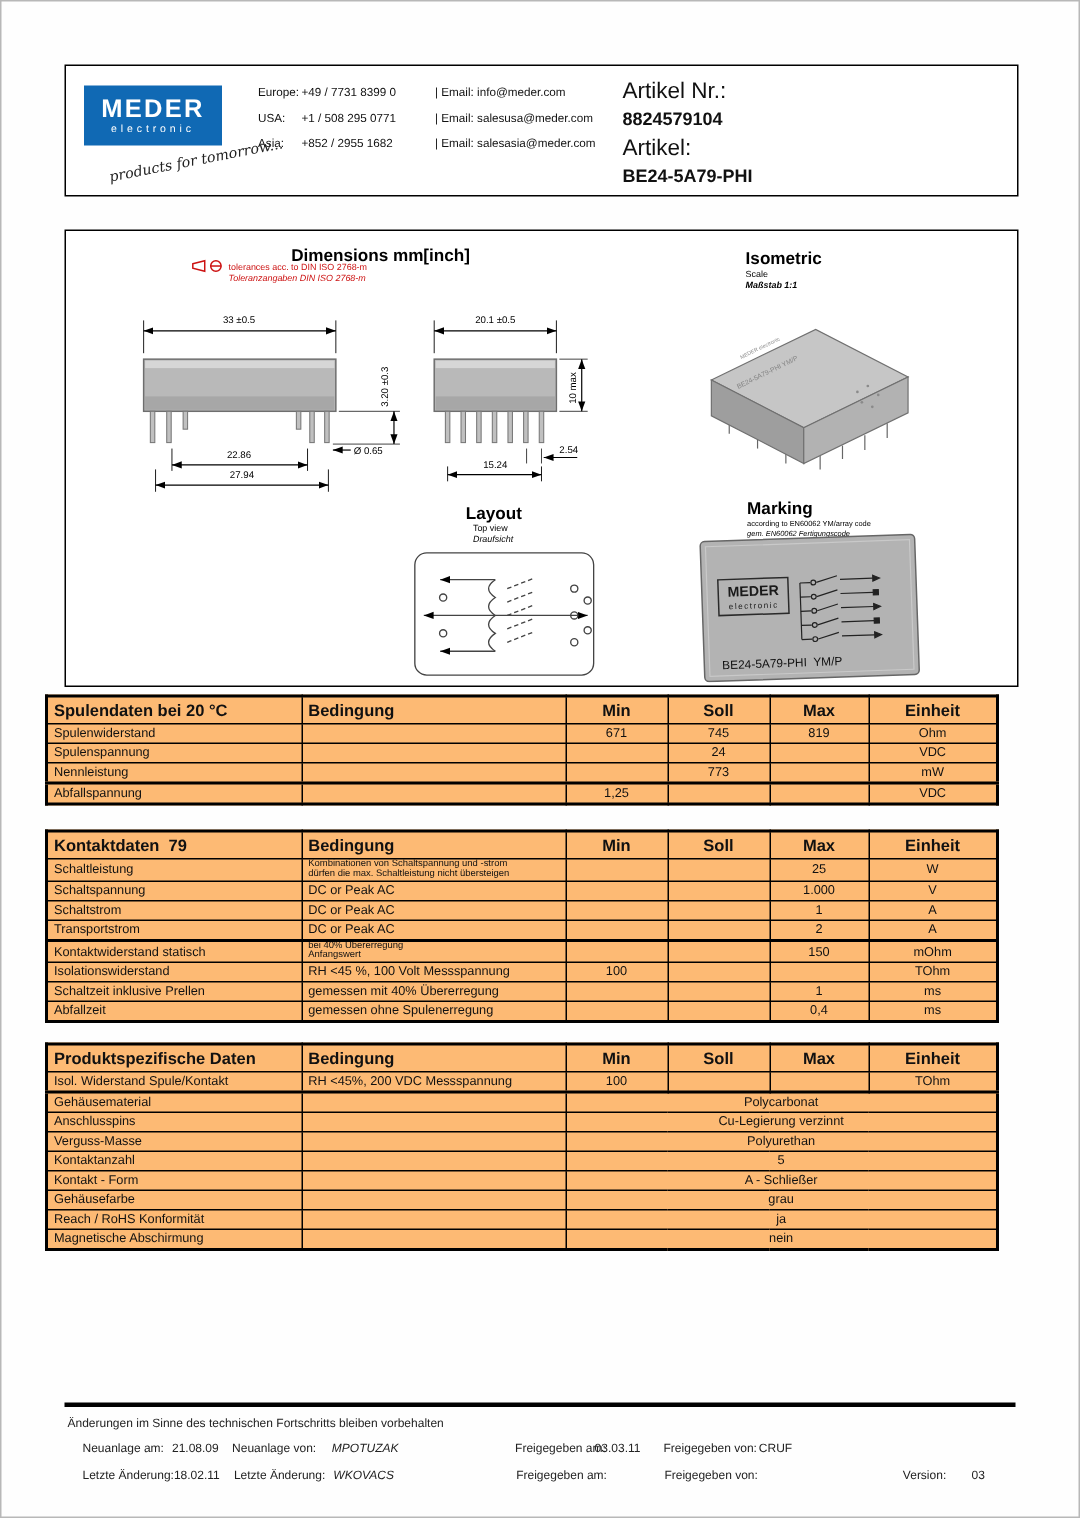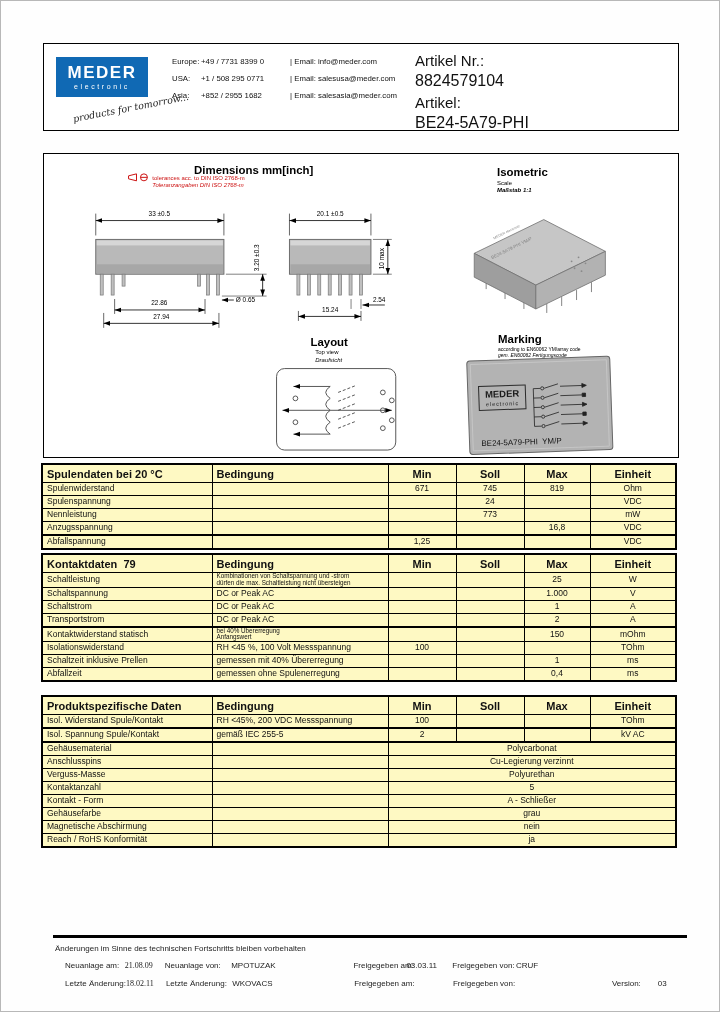--- a/index.html
+++ b/index.html
@@ -12,42 +12,42 @@
   .logo .l1{color:#fff;font-weight:bold;font-size:17px;letter-spacing:1.5px;line-height:17px;}
   .logo .l2{color:#fff;font-size:7px;letter-spacing:2.6px;line-height:9px;margin-top:1px;}
   .tagline{position:absolute;left:28px;top:58px;transform:rotate(-11deg);
            font-family:"DejaVu Serif",serif;font-style:italic;font-size:9.5px;color:#222;white-space:nowrap;}
   .contacts{position:absolute;left:128px;top:9px;font-size:7.8px;}
   .contact-row{display:flex;height:17px;align-items:center;white-space:nowrap;}
   .contact-row .region{width:29px;}
   .contact-row .phone{width:89px;}
   .artikel{position:absolute;left:371px;top:8px;}
   .artikel .lab{font-size:15px;}
-  .artikel .val{font-size:16px;font-weight:normal;margin:3px 0 4px 0;}
+  .artikel .val{font-size:12px;font-weight:bold;margin:3px 0 4px 0;}
   
   .drawing-box{position:absolute;left:42px;top:152px;width:634px;height:303px;border:1px solid #000;background:#fff;}
   svg text{font-family:"Liberation Sans",sans-serif;}
   
-  table.spec{position:absolute;left:40px;width:634px;border-collapse:collapse;table-layout:fixed;background:#fef9c3;}
+  table.spec{position:absolute;left:29px;width:634px;border-collapse:collapse;table-layout:fixed;background:#fdba74;}
   table.spec{border:2px solid #000;}
   table.spec th,table.spec td{border:1px solid #000;overflow:hidden;}
   table.spec th{font-size:11px;font-weight:bold;height:17px;padding:0 4px;text-align:left;white-space:pre;}
   table.spec th.ctr{text-align:center;}
   table.spec td{font-size:8.5px;height:12px;padding:0 4px;line-height:1.15;white-space:nowrap;}
   table.spec td.ctr{text-align:center;}
   table.spec td.cond.two{font-size:6.3px;line-height:1.08;white-space:pre-line;}
   table.spec tr.thick-top td{border-top:2.5px solid #000;}
   
-  .footer{position:absolute;left:52px;top:934px;width:634px;}
+  .footer{position:absolute;left:42px;top:934px;width:634px;}
   .footer-rule{height:3px;background:#000;}
   .change-note{font-size:8px;margin:6px 0 8px 2px;color:#222;}
   .frow{display:flex;font-size:8px;margin:0 0 9px 12px;color:#222;}
   .frow span{display:inline-block;white-space:pre;}
-  .frow .c0{width:61px;}  .frow .c1{width:41px;font-family:Liberation Serif, serif;}
-  .frow .c2{width:68px;}  .frow .c3{width:125px;}
+  .frow .c0{width:61px;}  .frow .c1{width:41px;}
+  .frow .c2{width:68px;}  .frow .c3{width:125px;font-style:italic;}
   .frow .c4{width:53px;}  .frow .c5{width:47px;}
   .frow .c6{width:65px;}  .frow .c7{width:98px;}
   .frow .c8{width:47px;}  .frow .c9{width:30px;}
 </style>
 </head>
 <body>
 
 <div class="page">
 
   <div class="header-box">
@@ -302,28 +302,20 @@
           <td class="ctr">VDC</td>
         </tr>
         <tr>
           <td class="lbl">Nennleistung</td>
           <td class="cond"></td>
           <td class="ctr"></td>
           <td class="ctr">773</td>
           <td class="ctr"></td>
           <td class="ctr">mW</td>
         </tr>
-        <tr>
-          <td class="lbl">Anzugsspannung</td>
-          <td class="cond"></td>
-          <td class="ctr"></td>
-          <td class="ctr"></td>
-          <td class="ctr">16,8</td>
-          <td class="ctr">VDC</td>
-        </tr>
         <tr class="thick-top">
           <td class="lbl">Abfallspannung</td>
           <td class="cond"></td>
           <td class="ctr">1,25</td>
           <td class="ctr"></td>
           <td class="ctr"></td>
           <td class="ctr">VDC</td>
         </tr>
       </tbody>
   </table>
@@ -439,28 +431,20 @@
     <tbody>
         <tr>
           <td class="lbl">Isol. Widerstand Spule/Kontakt</td>
           <td class="cond">RH &lt;45%, 200 VDC Messspannung</td>
           <td class="ctr">100</td>
           <td class="ctr"></td>
           <td class="ctr"></td>
           <td class="ctr">TOhm</td>
         </tr>
         <tr class="thick-top">
-          <td class="lbl">Isol. Spannung Spule/Kontakt</td>
-          <td class="cond">gemäß  IEC 255-5</td>
-          <td class="ctr">2</td>
-          <td class="ctr"></td>
-          <td class="ctr"></td>
-          <td class="ctr">kV AC</td>
-        </tr>
-        <tr class="thick-top">
           <td class="lbl">Gehäusematerial</td>
           <td class="cond"></td>
           <td class="ctr" colspan="4">Polycarbonat</td>
         </tr>
         <tr>
           <td class="lbl">Anschlusspins</td>
           <td class="cond"></td>
           <td class="ctr" colspan="4">Cu-Legierung verzinnt</td>
         </tr>
         <tr>
@@ -477,28 +461,28 @@
           <td class="lbl">Kontakt - Form</td>
           <td class="cond"></td>
           <td class="ctr" colspan="4">A - Schließer</td>
         </tr>
         <tr>
           <td class="lbl">Gehäusefarbe</td>
           <td class="cond"></td>
           <td class="ctr" colspan="4">grau</td>
         </tr>
         <tr>
+          <td class="lbl">Reach / RoHS Konformität</td>
+          <td class="cond"></td>
+          <td class="ctr" colspan="4">ja</td>
+        </tr>
+        <tr>
           <td class="lbl">Magnetische Abschirmung</td>
           <td class="cond"></td>
           <td class="ctr" colspan="4">nein</td>
-        </tr>
-        <tr>
-          <td class="lbl">Reach / RoHS Konformität</td>
-          <td class="cond"></td>
-          <td class="ctr" colspan="4">ja</td>
         </tr>
       </tbody>
   </table>
 
   <div class="footer">
     <div class="footer-rule"></div>
     <div class="change-note">Änderungen im Sinne des technischen Fortschritts bleiben vorbehalten</div>
     <div class="frow">
         <span class="c0">Neuanlage am:</span>
         <span class="c1">21.08.09</span>

